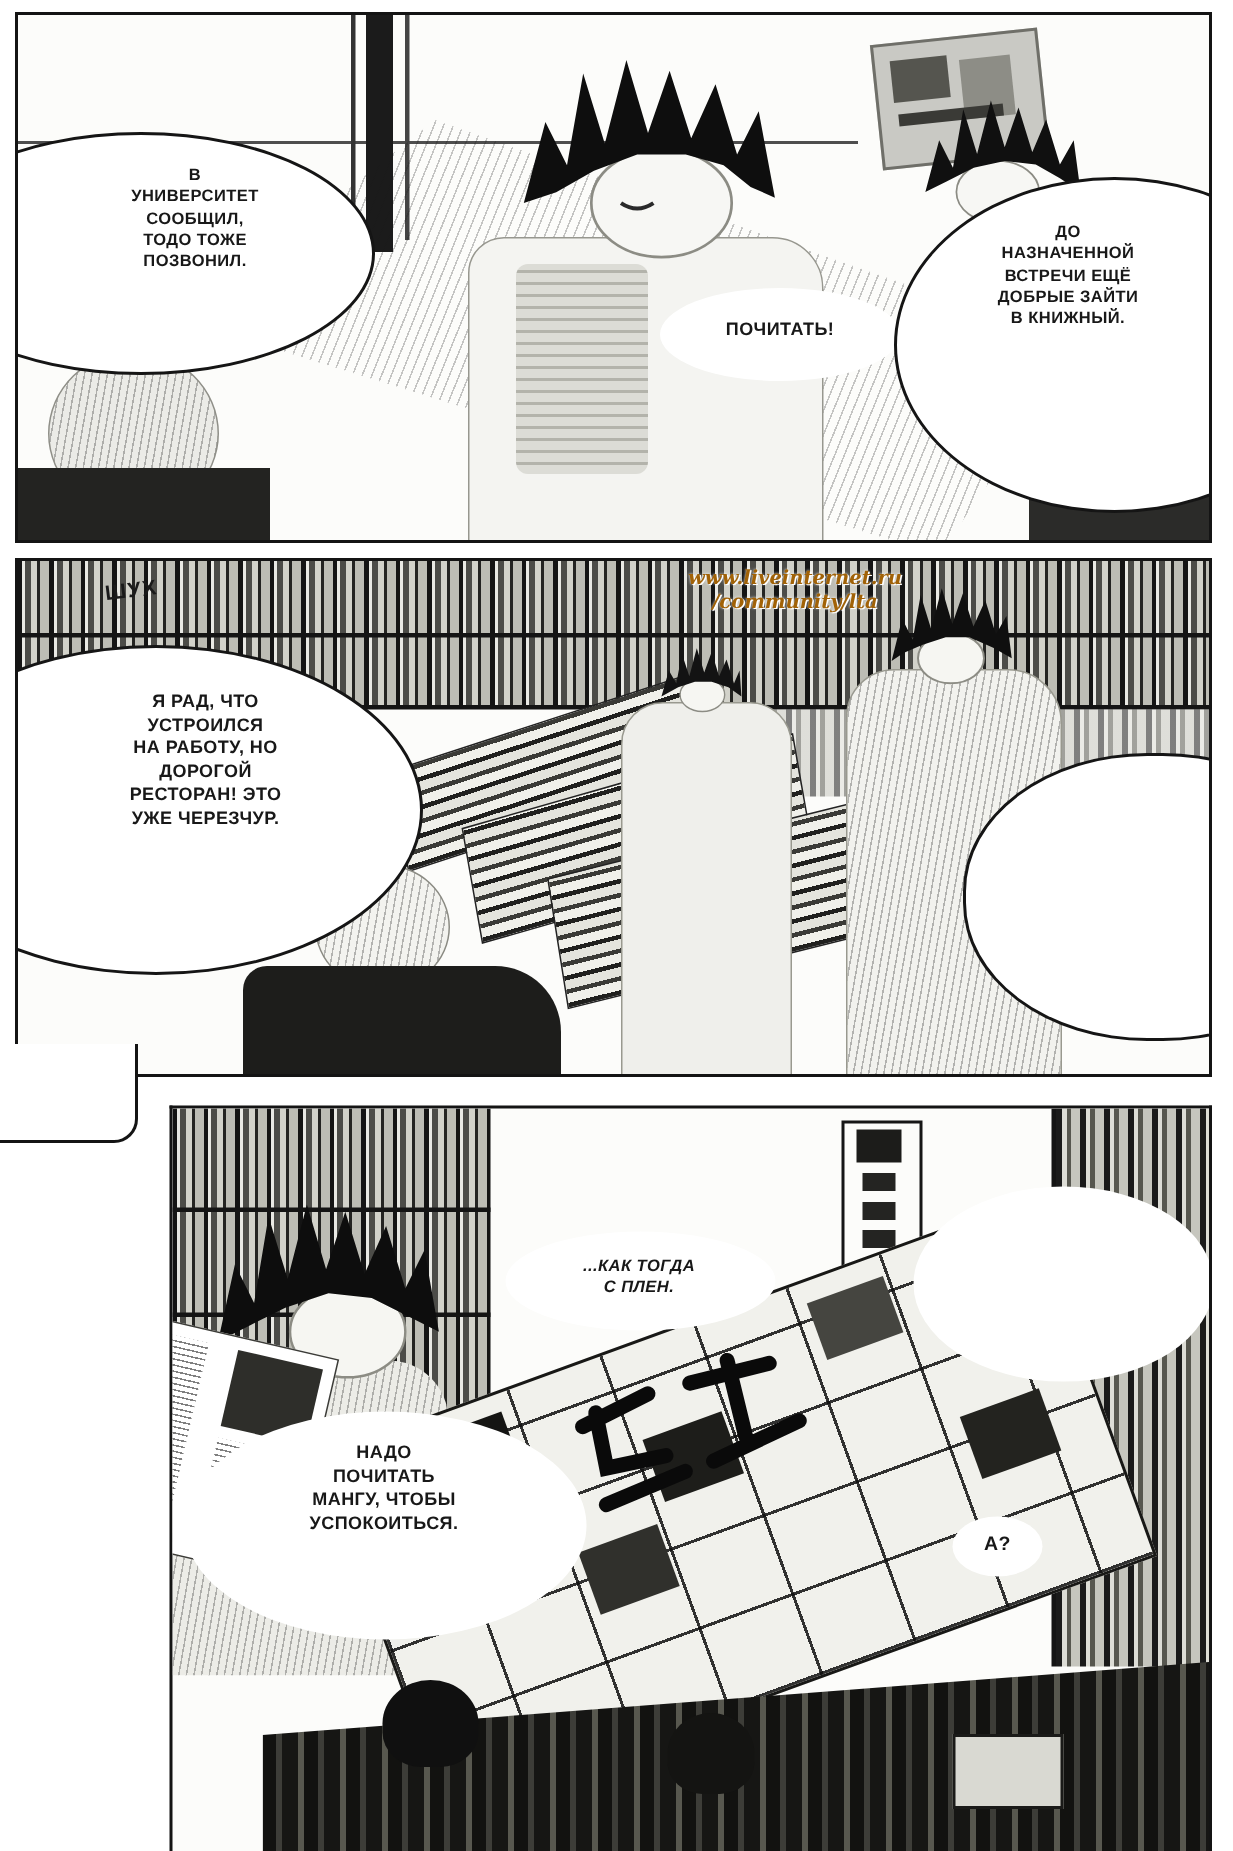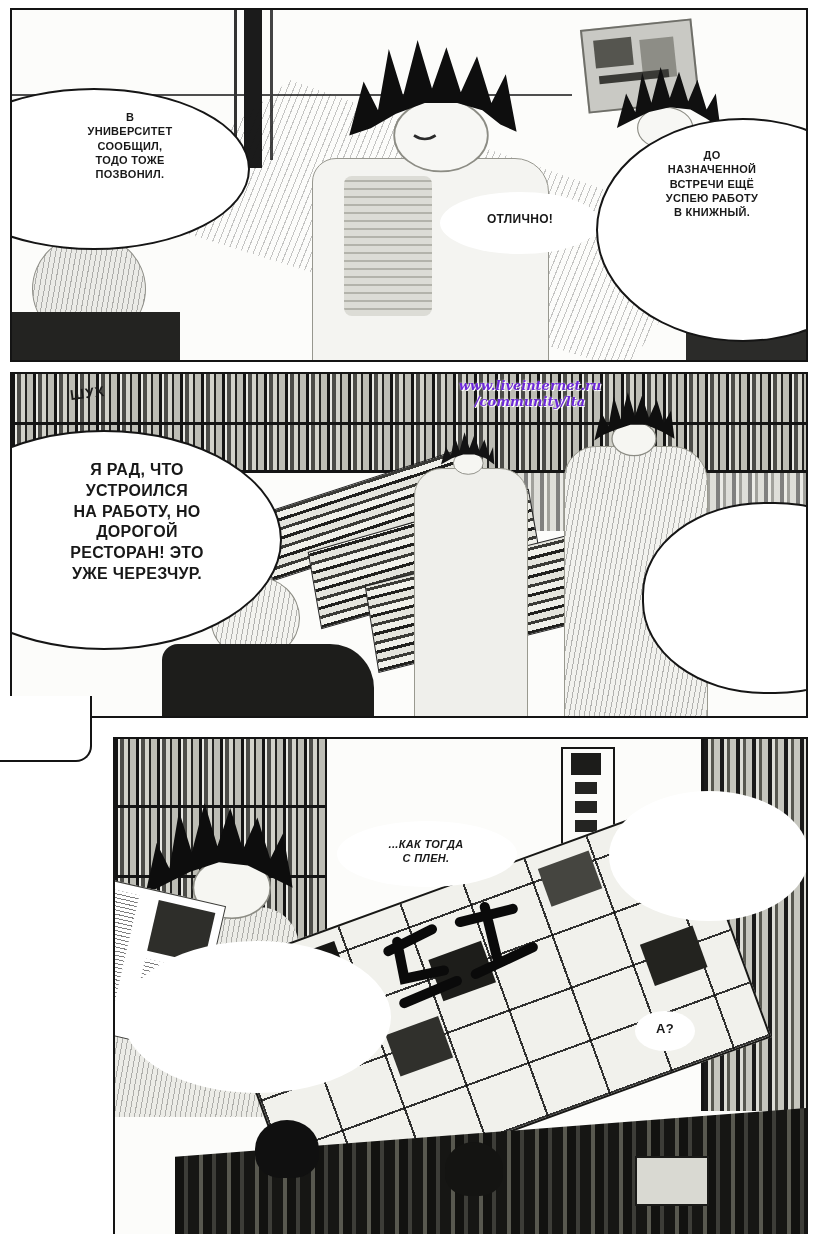--- a/index.html
+++ b/index.html
@@ -12,21 +12,21 @@
   .bubble{position:absolute;background:#fff;border:2px solid #151515;border-radius:50%;z-index:4;}
   .patch{position:absolute;background:#fff;border-radius:50%;z-index:4;}
   .spinesV{background:repeating-linear-gradient(90deg,#141414 0 3px,#e9e9e4 3px 5px,#4c4c48 5px 9px,#d2d2ca 9px 13px,#242422 13px 15px,#bdbdb5 15px 21px);}
   .spinesV2{background:repeating-linear-gradient(90deg,#1a1a1a 0 4px,#ddddd6 4px 7px,#57574f 7px 10px,#c6c6be 10px 16px);}
   .hatch{background:repeating-linear-gradient(112deg,rgba(25,25,25,.45) 0 1px,transparent 1px 6px);}
   .hatchL{background:repeating-linear-gradient(100deg,rgba(30,30,30,.3) 0 1px,transparent 1px 5px);}
   .stackH{background:repeating-linear-gradient(0deg,#20201e 0 3px,#f0f0ea 3px 9px,#3a3a36 9px 12px,#e4e4dd 12px 18px);border:1px solid #222;}
   .shelfline{background:#141414;}
   .wm-logo{font:italic 700 34px/1 "DejaVu Serif",serif;color:#0c0c0c;
            text-shadow:0 0 2px #fff,0 0 4px #fff,1px 1px 0 #fff,-1px -1px 0 #fff;}
-  .wm-url{font:italic 700 13px/1.2 "DejaVu Serif",serif;color:#6d28d9;
+  .wm-url{font:italic 700 13px/1.2 "DejaVu Serif",serif;color:#a16207;
           text-shadow:0 0 2px #fff,1px 1px 0 #fff;}
   .sfx{font:700 14px/1 "Liberation Sans",sans-serif;color:#1a1a1a;letter-spacing:1px;}
 </style>
 </head>
 <body>
 
 <div id="page">
 
   <div class="panel" style="left:10px;top:8px;width:794px;height:350px;">
 
@@ -62,27 +62,27 @@
     </div>
 
     <div class="bubble" style="left:-74px;top:78px;width:308px;height:158px;"></div>
     <div class="txt" style="left:18px;top:100px;width:200px;">В
 УНИВЕРСИТЕТ
 СООБЩИЛ,
 ТОДО ТОЖЕ
 ПОЗВОНИЛ.</div>
 
     <div class="patch" style="left:428px;top:182px;width:160px;height:62px;"></div>
-    <div class="txt" style="left:440px;top:202px;width:136px;font-size:12px;">ОТЛИЧНО!</div>
+    <div class="txt" style="left:440px;top:202px;width:136px;font-size:12px;">ПОЧИТАТЬ!</div>
 
     <div class="bubble" style="left:584px;top:108px;width:290px;height:220px;"></div>
     <div class="txt" style="left:610px;top:138px;width:180px;">ДО
 НАЗНАЧЕННОЙ
 ВСТРЕЧИ ЕЩЁ
-УСПЕЮ РАБОТУ
+ДОБРЫЕ ЗАЙТИ
 В КНИЖНЫЙ.</div>
   </div>
 
   <div class="panel" style="left:10px;top:372px;width:794px;height:342px;">
 
     <div class="abs spinesV" style="left:0;top:0;right:0;height:96px;border-bottom:3px solid #141414;"></div>
     <div class="abs shelfline" style="left:0;top:48px;right:0;height:3px;z-index:1;"></div>
     <div class="abs spinesV2" style="right:0;top:99px;width:330px;height:58px;opacity:.55;"></div>
 
     <div class="abs" style="left:388px;top:4px;width:260px;z-index:5;text-align:center;">
@@ -105,21 +105,21 @@
       <ellipse cx="50" cy="58" rx="25" ry="19" fill="#f6f6f2" stroke="#8c8c84" stroke-width="1.5"></ellipse>
       <path d="M5,60 L13,28 L21,44 L27,10 L35,36 L43,5 L51,32 L59,9 L67,34 L76,14 L84,40 L92,26 L96,58 L82,50 L64,42 L46,42 L28,48 L14,54 Z" fill="#0f0f0f"></path>
     </svg>
 
     <div class="abs hatchL" style="left:198px;top:202px;width:88px;height:82px;background-color:#f3f3ef;border:1px solid #8b8b83;border-radius:50%;z-index:2;"></div>
     <div class="abs" style="left:150px;top:270px;width:212px;height:74px;background:#1d1d1b;border-radius:16px 44px 0 0;z-index:2;"></div>
 
     <div class="sfx abs" style="left:58px;top:12px;transform:rotate(-7deg);z-index:6;">ШУХ</div>
 
     <div class="bubble" style="left:-86px;top:56px;width:352px;height:216px;"></div>
-    <div class="txt" style="left:10px;top:86px;width:230px;font-size:16px;">Я РАД, ЧТО
+    <div class="txt" style="left:10px;top:86px;width:230px;font-size:12px;">Я РАД, ЧТО
 УСТРОИЛСЯ
 НА РАБОТУ, НО
 ДОРОГОЙ
 РЕСТОРАН! ЭТО
 УЖЕ ЧЕРЕЗЧУР.</div>
 
     <div class="bubble" style="left:630px;top:128px;width:252px;height:188px;border-radius:48%;"></div>
   </div>
 
   <div class="abs" style="left:0;top:696px;width:90px;height:64px;background:#fff;border:2px solid #141414;border-left:none;border-top:none;border-radius:0 0 16px 0;z-index:5;"></div>
@@ -166,18 +166,22 @@
     <div class="abs" style="left:330px;bottom:40px;width:58px;height:54px;background:#141412;border-radius:50% 50% 40% 40%;z-index:5;"></div>
     <div class="abs" style="left:520px;bottom:30px;width:70px;height:46px;background:#d9d9d2;border:2px solid #1a1a18;z-index:5;"></div>
 
     <div class="patch" style="left:222px;top:82px;width:180px;height:66px;"></div>
     <div class="txt" style="left:236px;top:98px;width:150px;font-style:italic;">...КАК ТОГДА
 С ПЛЕН.</div>
 
     <div class="patch" style="left:494px;top:52px;width:200px;height:130px;"></div>
 
     <div class="patch" style="left:8px;top:202px;width:268px;height:152px;z-index:5;"></div>
+    <div class="txt" style="left:36px;top:222px;width:210px;font-size:12px;z-index:6;">НАДО
+ПОЧИТАТЬ
+МАНГУ, ЧТОБЫ
+УСПОКОИТЬСЯ.</div>
 
     <div class="patch" style="left:520px;top:272px;width:60px;height:40px;z-index:5;"></div>
     <div class="txt" style="left:528px;top:282px;width:44px;font-size:13px;z-index:6;">А?</div>
   </div>
 
 </div>
 
 </body></html>

